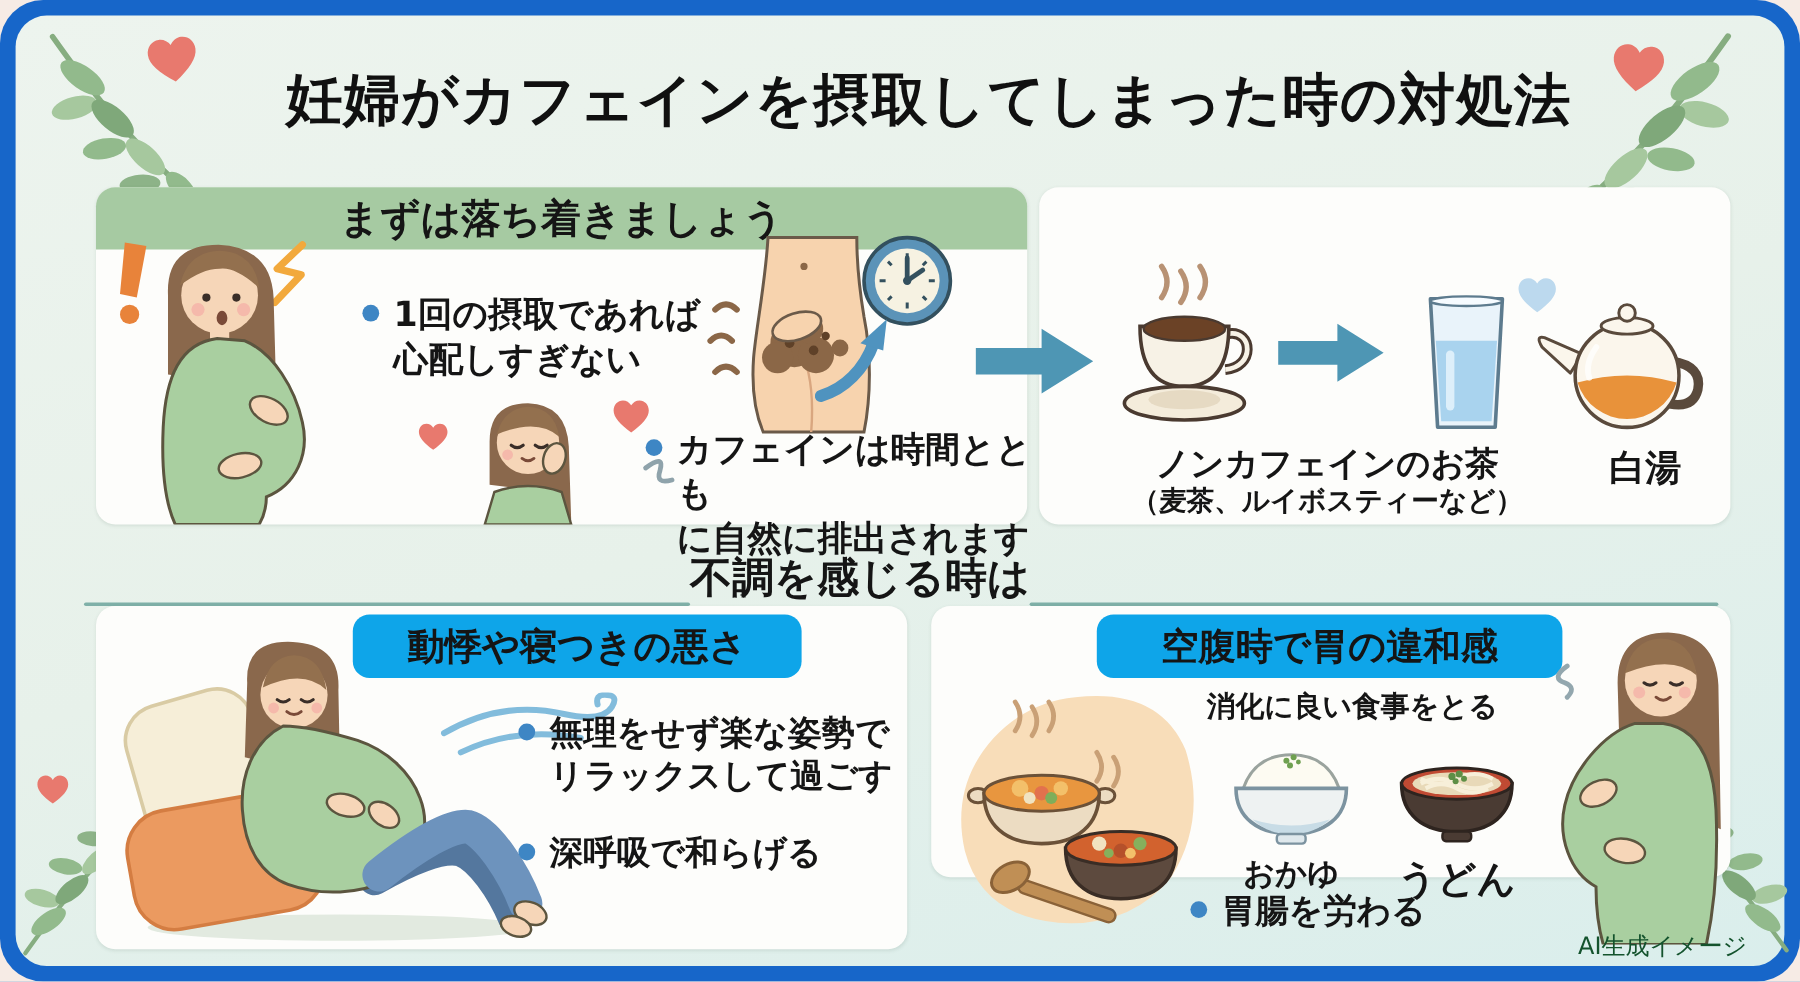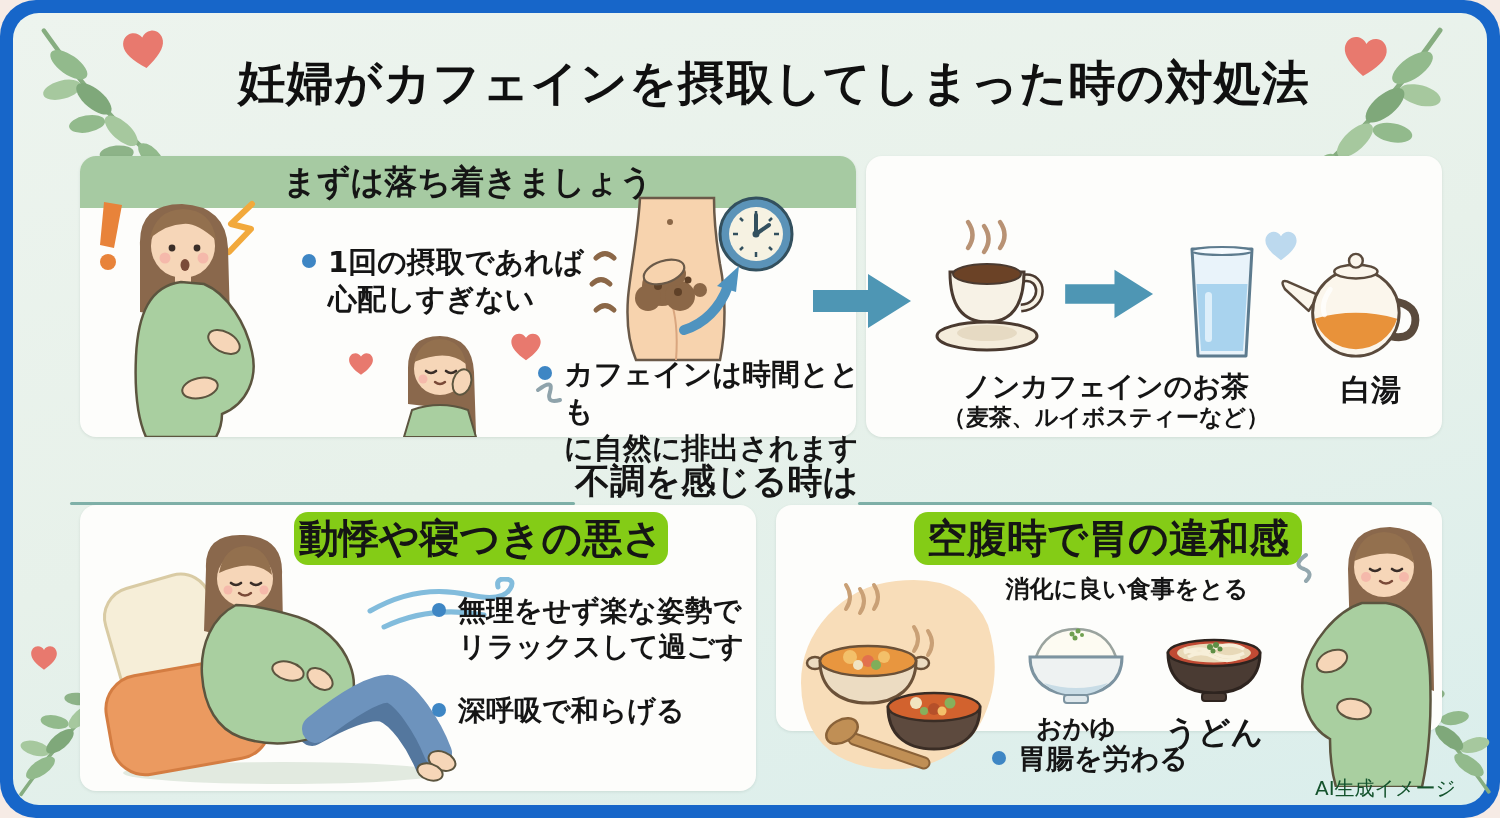--- a/index.html
+++ b/index.html
@@ -9,22 +9,22 @@
   .inner{position:absolute;inset:13px;border-radius:26px;
          background:linear-gradient(165deg,#edf4ee 0%,#e7f1ea 50%,#daeeec 100%);}
   .abs{position:absolute;}
   .title{position:absolute;left:0;right:0;top:52px;text-align:center;
          font-size:47px;font-weight:900;letter-spacing:1px;color:#101010;white-space:nowrap;padding-left:48px;}
   .card{position:absolute;background:#fdfdfb;border-radius:16px;
         box-shadow:0 1px 3px rgba(60,90,70,.12);margin-left:10px;}
   .card-head{position:absolute;left:0;top:0;right:0;height:52px;background:#a6caa2;
              border-radius:16px 16px 0 0;display:flex;align-items:center;justify-content:center;
              font-size:33px;font-weight:800;white-space:nowrap;}
-  .pill{position:absolute;background:#84cc16;border-radius:14px;display:flex;align-items:center;
-        justify-content:center;font-size:40px;font-weight:800;white-space:nowrap;}
+  .pill{position:absolute;background:#0ea5e9;border-radius:14px;display:flex;align-items:center;
+        justify-content:center;font-size:31px;font-weight:800;white-space:nowrap;}
   .bullet{position:absolute;display:flex;gap:12px;align-items:flex-start;}
   .dot{width:14px;height:14px;border-radius:50%;background:#3e86c4;flex:0 0 auto;margin-top:10px;}
   .btext{font-size:29px;font-weight:800;line-height:1.28;white-space:pre-line;}
   .btext.sm{font-size:28px;}
   .divider{position:absolute;left:70px;right:68px;top:458px;display:flex;align-items:flex-end;}
   .dline{height:3px;background:#7fb0a8;border-radius:2px;}
   .dline.l{width:505px;} .dline.r{flex:1;}
   .dtext{font-size:35px;font-weight:900;white-space:nowrap;}
   .lbl{position:absolute;text-align:center;font-weight:800;}
   .footer{position:absolute;right:44px;bottom:16px;font-size:20px;color:#14532d;font-weight:500;}

